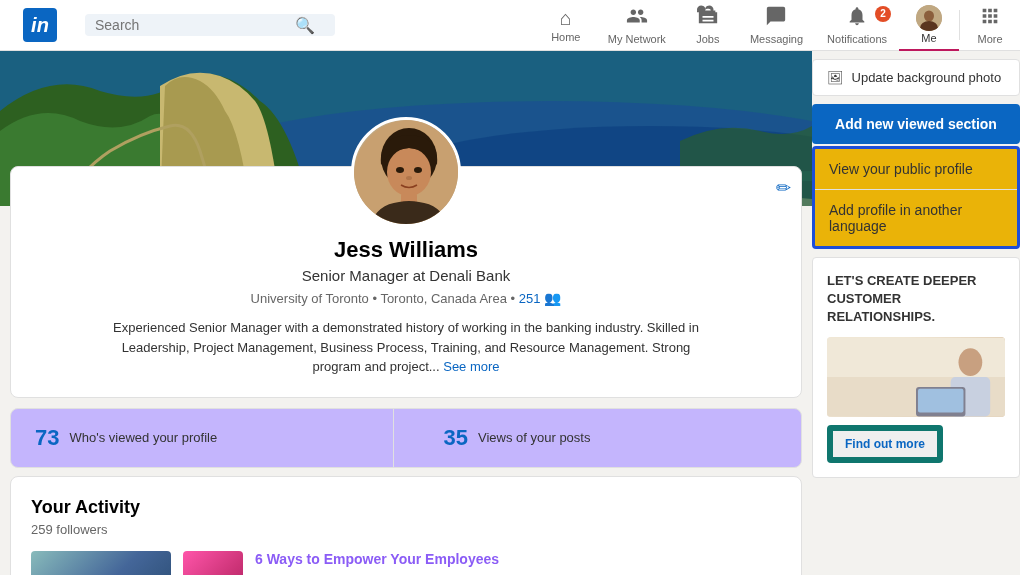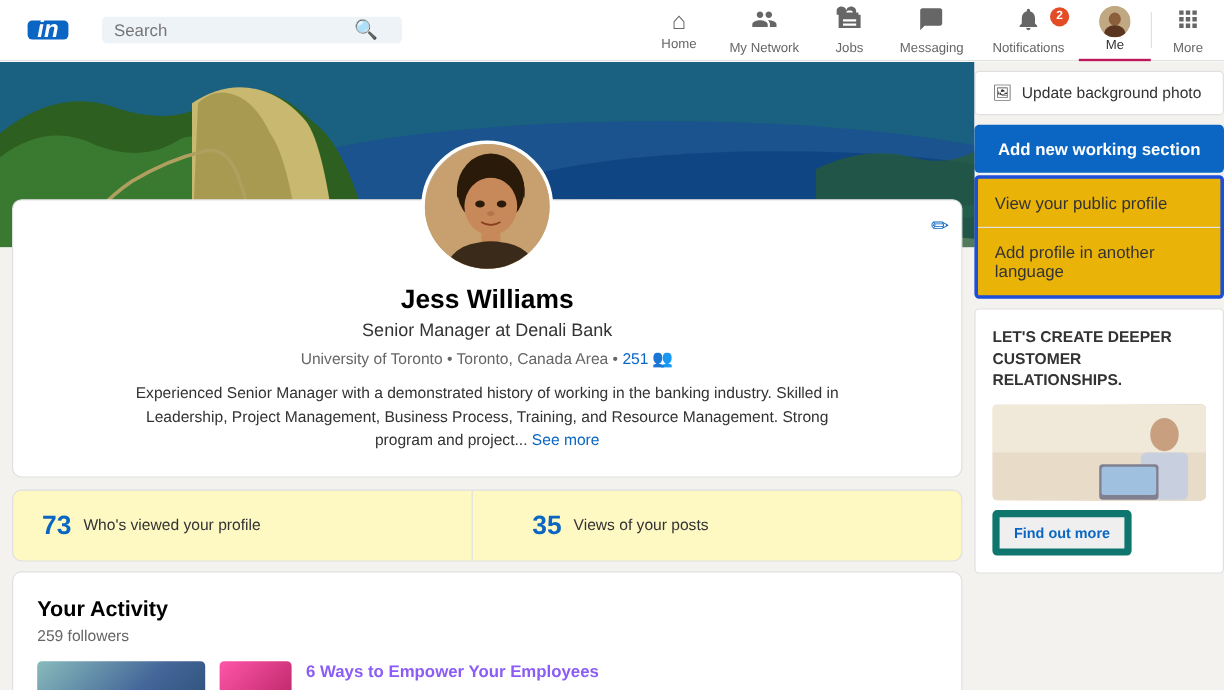--- a/index.html
+++ b/index.html
@@ -9,21 +9,21 @@
     .navbar {
       position: fixed; top: 0; left: 0; width: 1020px; height: 51px;
       background: #fff; border-bottom: 1px solid #e0e0e0;
       display: flex; align-items: center; z-index: 100;
     }
     .navbar-logo {
       width: 80px; height: 51px; display: flex; align-items: center; justify-content: center;
       flex-shrink: 0;
     }
     .linkedin-logo {
-      width: 34px; height: 16px; background: #0a66c2; border-radius: 4px;
+      width: 34px; height: 34px; background: #0a66c2; border-radius: 4px;
       display: flex; align-items: center; justify-content: center;
       color: #fff; font-weight: 900; font-size: 20px; font-style: italic;
     }
     .search-bar {
       display: flex; align-items: center;
       background: #eef3f8; border-radius: 4px;
       padding: 0 10px; height: 22px; width: 250px; margin-left: 5px;
     }
     .search-bar input {
       border: none; background: transparent; outline: none;
@@ -96,21 +96,21 @@
     }
     .profile-name { text-align: center; font-size: 22px; font-weight: 600; color: #000; margin-bottom: 4px; }
     .profile-title { text-align: center; font-size: 15px; color: #333; margin-bottom: 6px; }
     .profile-meta { text-align: center; font-size: 13px; color: #666; margin-bottom: 12px; }
     .profile-meta .connections { color: #0a66c2; }
     .profile-bio { font-size: 13px; color: #333; line-height: 1.5; text-align: center; max-width: 620px; margin: 0 auto; }
     .see-more { color: #0a66c2; cursor: pointer; }
 
     
     .stats-bar {
-      background: #fef9c3; border-radius: 8px;
+      background: #c4b5fd; border-radius: 8px;
       margin: -30px 10px 8px 10px;
       border: 1px solid #e0e0e0;
       display: flex;
       gap: 26px;
     }
     .stat-item {
       flex: 1; padding: 16px 24px; display: flex; align-items: center; gap: 10px;
       cursor: pointer;
     }
     .stat-item:first-child { border-right: 1px solid #e0e0e0; }
@@ -346,21 +346,21 @@
       </div>
     </div>
   </div>
 
   <div class="right-panel">
     <button class="update-bg-btn">
       <span>🖼</span>
       <span>Update background photo</span>
     </button>
 
-    <button class="add-section-btn">Add new working section</button>
+    <button class="add-section-btn">Add new viewed section</button>
 
     <div class="right-panel-card">
       <a class="right-link">View your public profile</a>
       <a class="right-link">Add profile in another language</a>
     </div>
 
     <div class="ad-card">
       <p class="ad-title">LET'S CREATE DEEPER CUSTOMER RELATIONSHIPS.</p>
       <div class="ad-image">
         <svg width="100%" height="80" viewBox="0 0 180 80">

